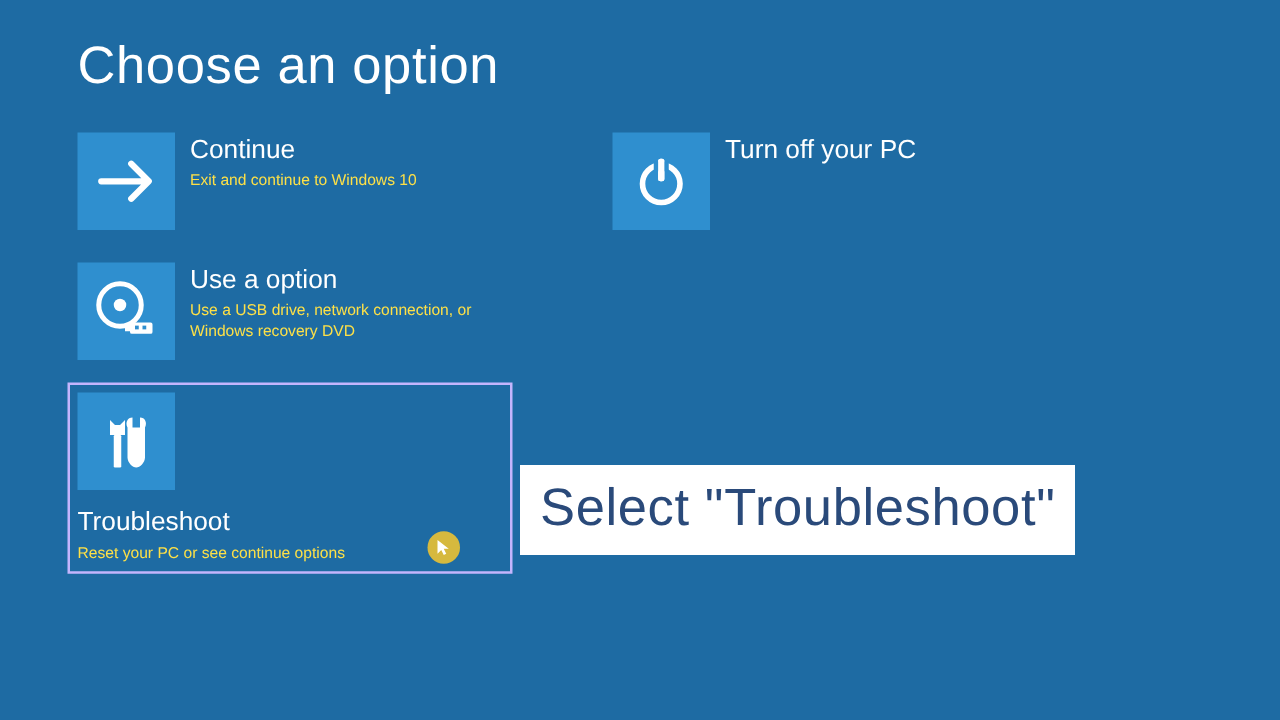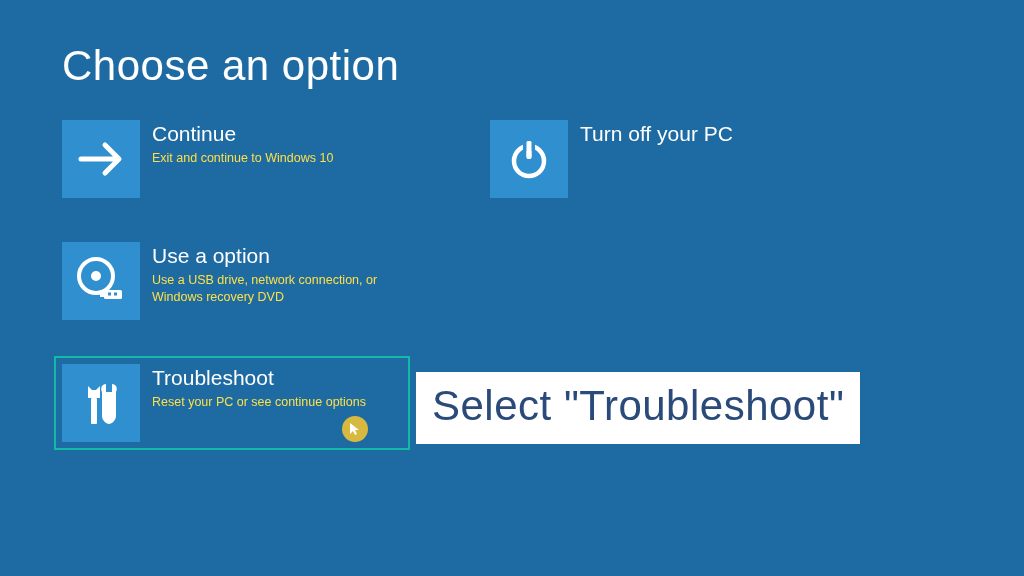--- a/index.html
+++ b/index.html
@@ -10,46 +10,46 @@
       font-family: 'Segoe UI', 'Segoe UI Light', Arial, sans-serif;
       color: #ffffff;
       overflow: hidden;
       position: relative;
     }
     .title {
       font-size: 42px;
       font-weight: 300;
       padding: 28px 0 0 62px;
       letter-spacing: 0.5px;
-      margin-top: 14px;
     }
     .options {
       padding: 30px 0 0 62px;
       display: flex;
       flex-direction: column;
-      gap: 44px;
+      gap: 26px;
     }
     .row {
       display: flex;
       gap: 88px;
     }
     .tile {
       display: flex;
       align-items: flex-start;
       gap: 12px;
       width: 340px;
       cursor: pointer;
     }
     .tile.selected {
-      border: 2px solid #14b8a6;
+      border: 2px solid #c4b5fd;
       padding: 6px;
       margin-left: -8px;
       margin-top: -8px;
       width: 356px;
       position: relative;
+      flex-direction: column;
     }
     .icon-box {
       width: 78px;
       height: 78px;
       background: #2f8fcf;
       display: flex;
       align-items: center;
       justify-content: center;
       flex-shrink: 0;
     }

